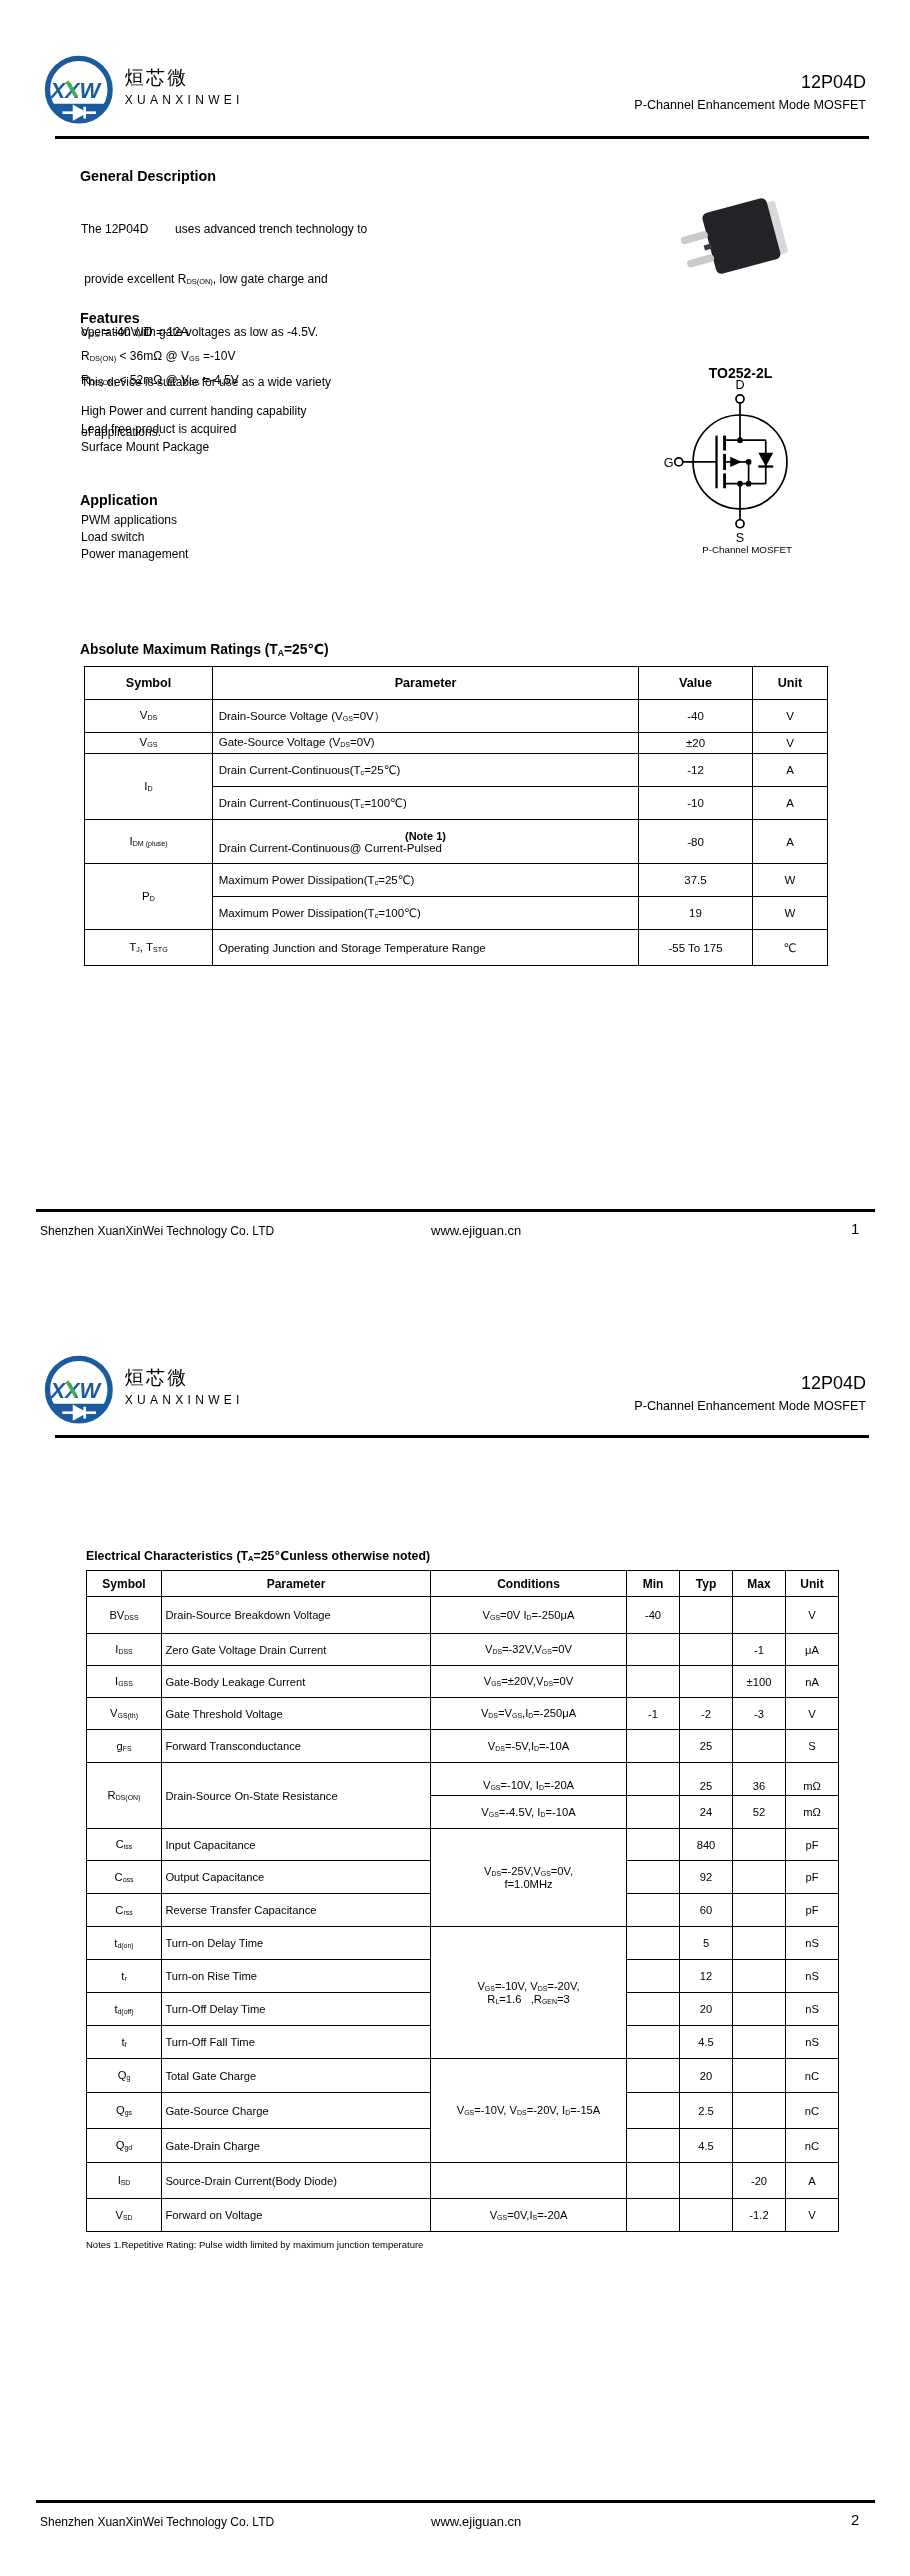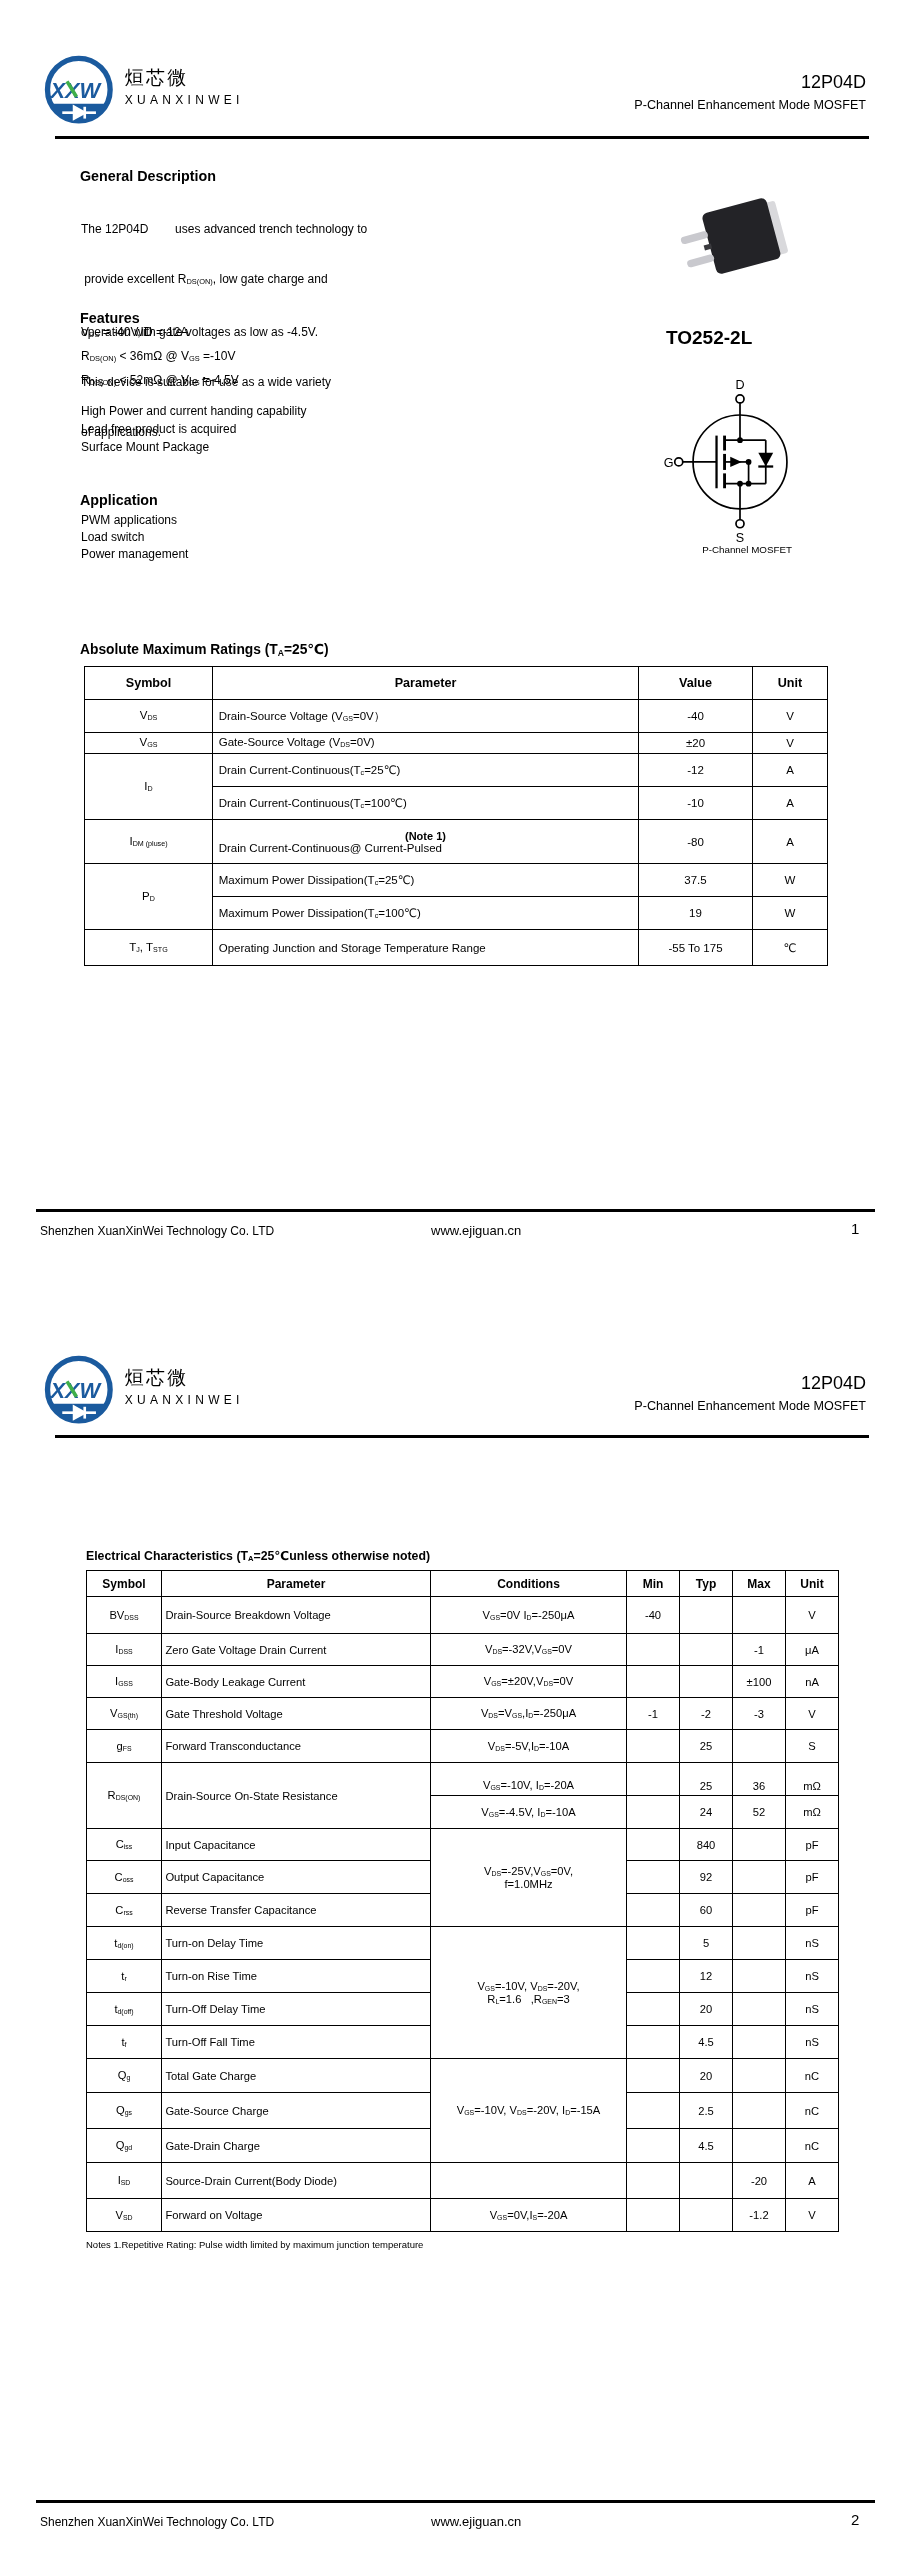--- a/index.html
+++ b/index.html
@@ -17,21 +17,21 @@
   .logo-en{font-size:12px;letter-spacing:4.3px;margin-top:4.6px;font-weight:500;}
   .doc-title{position:absolute;right:44px;text-align:right;}
   .doc-title .part{font-size:18px;font-weight:400;line-height:1.1;}
   .doc-title .subtitle{font-size:12.6px;margin-top:5.2px;}
   .rule{position:absolute;background:#000;height:2.9px;}
   .rule.thin{height:3.4px;}
   
   .h1{position:absolute;font-size:14.3px;font-weight:bold;}
   .body-lines{position:absolute;font-size:12px;}
   .body-lines.pre{white-space:pre;}
-  .pkg-label{position:absolute;font-size:19px;font-weight:bold;text-align:left;}
+  .pkg-label{position:absolute;font-size:14px;font-weight:bold;text-align:center;margin-top:38px;}
   .sym-caption{position:absolute;font-size:9.8px;text-align:right;}
   
   table.dt{position:absolute;border-collapse:collapse;table-layout:fixed;background:#fff;border:1.7px solid #000;}
   table.dt td,table.dt th{border:1.1px solid #000;font-size:11.5px;padding:0 5.7px;vertical-align:middle;overflow:hidden;}
   table.dt th{font-size:12.6px;font-weight:bold;text-align:center;}
   table.ec td,table.ec th{font-size:11.2px;padding:0 3.4px;}
   table.ec th{font-size:12px;}
   td.c{text-align:center;}
   td.l{text-align:left;padding-left:8px;}
   td.sym{text-align:center;font-size:12px;}

